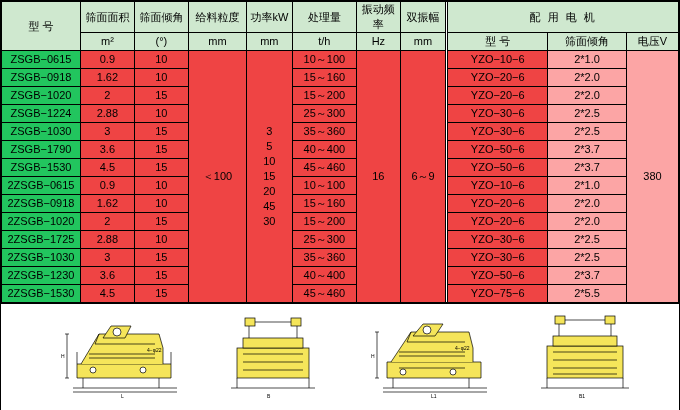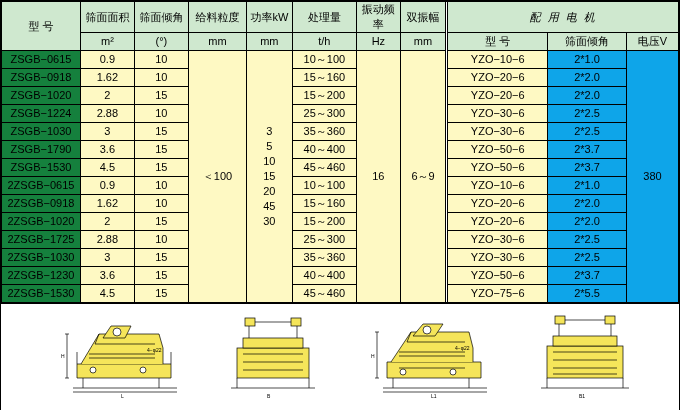--- a/index.html
+++ b/index.html
@@ -21,24 +21,24 @@
     border:1px solid #000;
     text-align:center;
     vertical-align:middle;
     font-size:11px;
     padding:0;
     height:17px;
     line-height:15px;
     font-weight:normal;
   }
   .hdr{background:#cfe8cf;font-weight:normal;}
-  .cyan{background:#fef9c3;}
-  .model-col{background:#15803d;}
-  .motor-col{background:#0ea5e9;}
-  .lead{letter-spacing:2px;font-style:italic;}
+  .cyan{background:#ef4444;}
+  .model-col{background:#22c55e;}
+  .motor-col{background:#fca5a5;}
+  .lead{letter-spacing:2px;}
   .h1row td{height:19px;}
   .spacer-col{width:2px;border:none;}
   
   #diagrams{
     position:relative;
     height:138px;
     border-top:1px solid #000;
     background:#ffffff;
   }
   .dwg{

